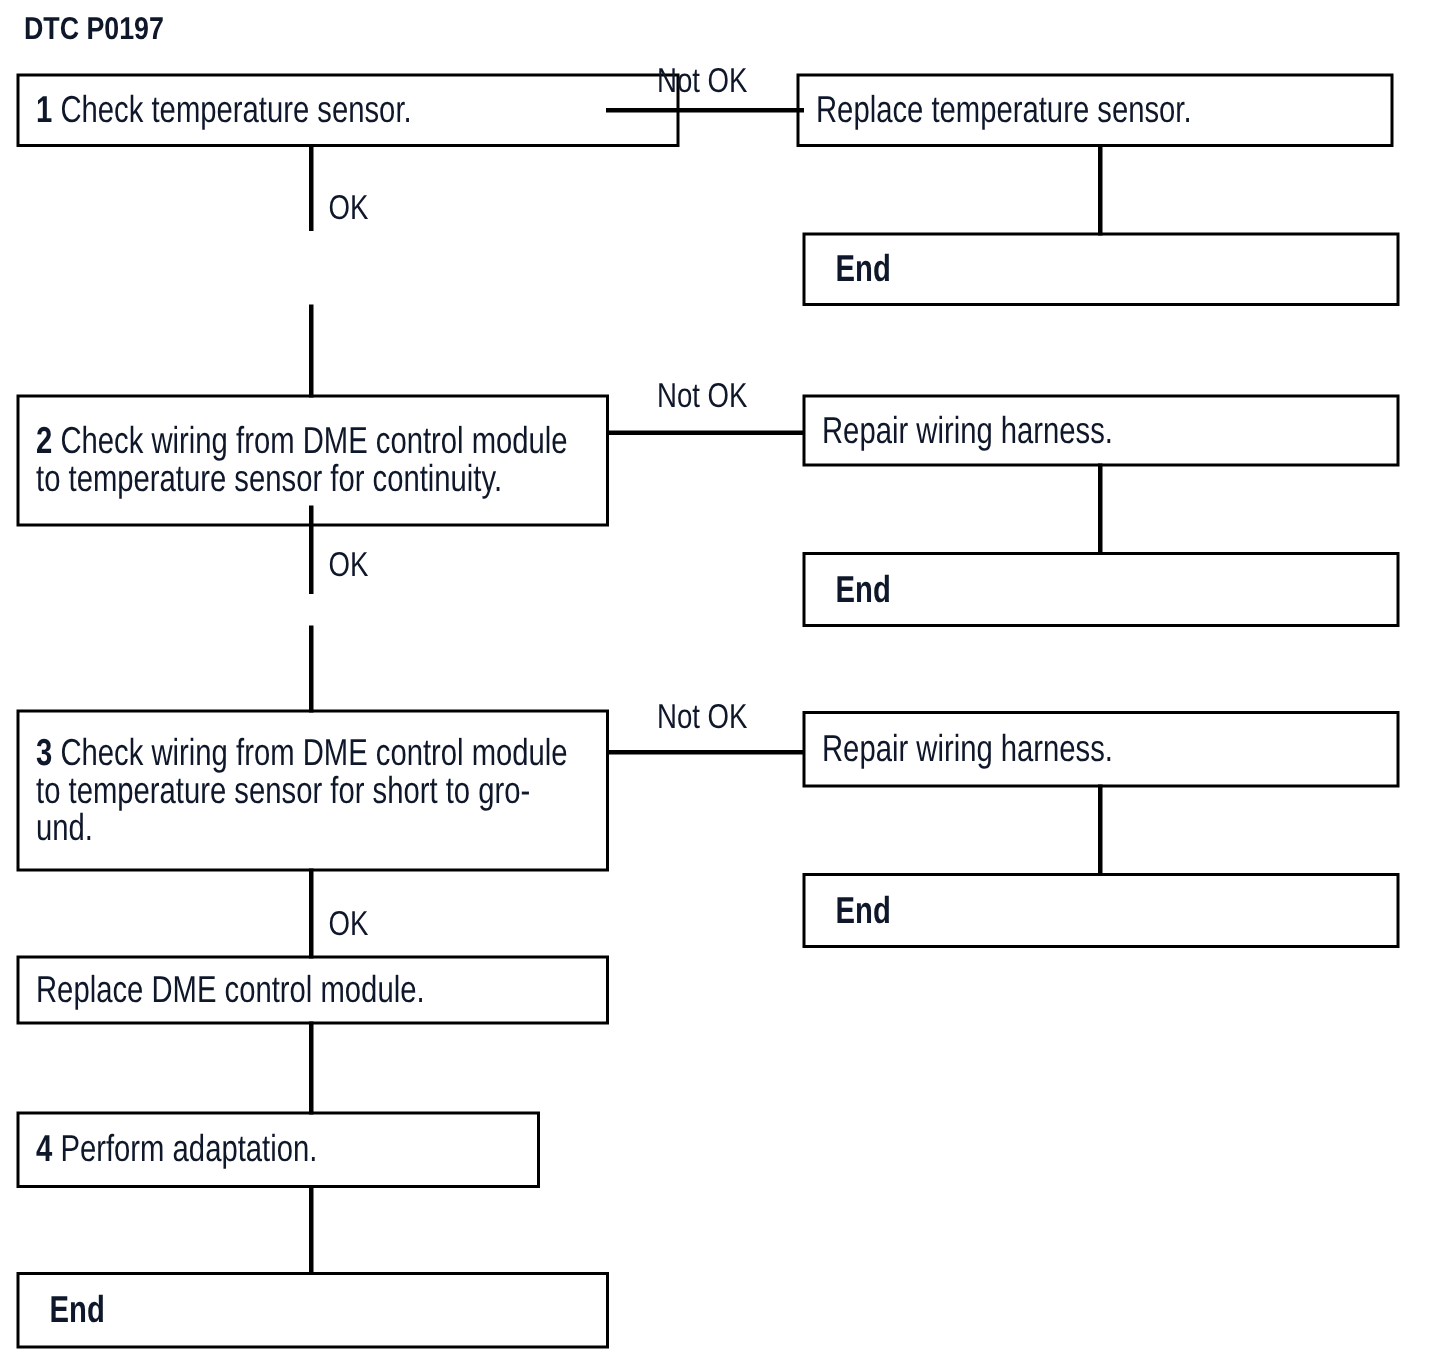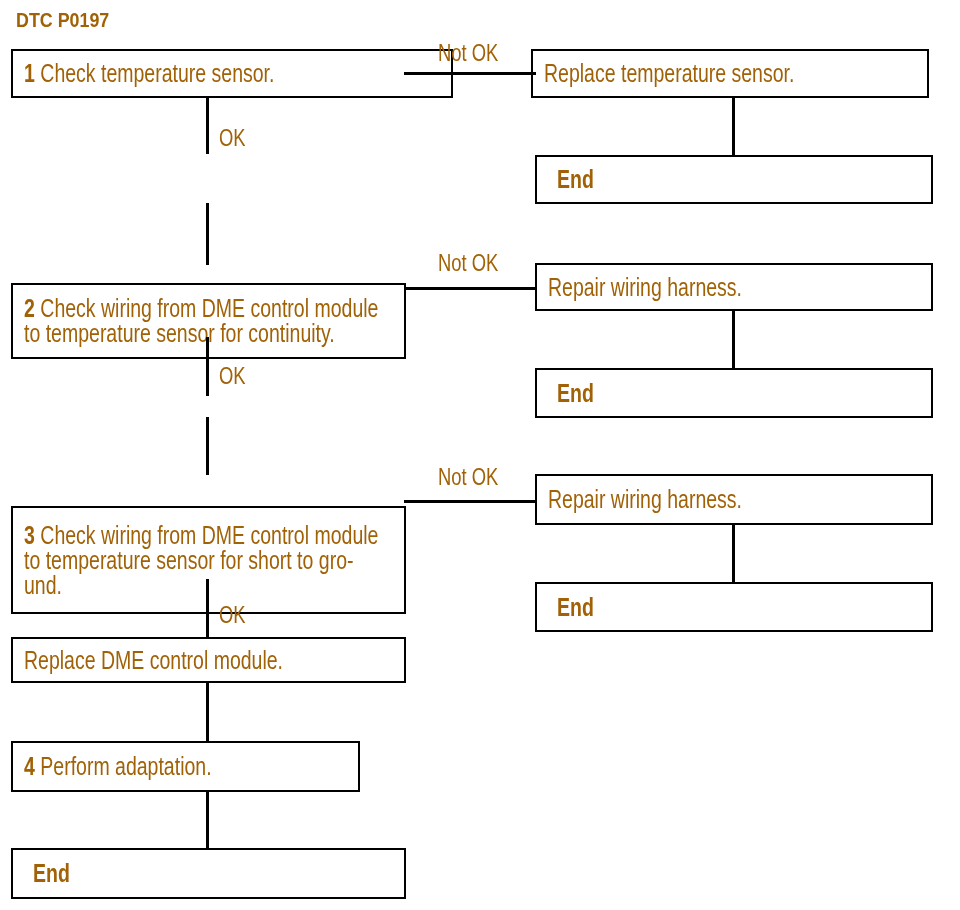--- a/index.html
+++ b/index.html
@@ -6,21 +6,21 @@
     margin: 0;
     padding: 0;
     background: #ffffff;
   }
   #canvas {
     position: relative;
     width: 960px;
     height: 910px;
     background: #ffffff;
     font-family: "Liberation Sans", sans-serif;
-    color: #a16207;
+    color: #0f172a;
     overflow: hidden;
   }
   .title {
     position: absolute;
     left: 16px;
     top: 8px;
     font-size: 21px;
     font-weight: bold;
     white-space: nowrap;
     transform: scaleX(0.85);
@@ -79,28 +79,28 @@
 <body>
 
 <div id="canvas">
 
   <div class="title">DTC P0197</div>
 
   <div class="box" style="left:11px; top:49px; width:442px; height:49px;">
     <div class="txt"><span class="num">1</span><span>Check temperature sensor.</span></div>
   </div>
 
-  <div class="box" style="left:11px; top:263px; width:395px; height:76px;margin-top:20px;">
+  <div class="box" style="left:11px; top:263px; width:395px; height:88px;">
     <div class="txt">
       <div class="line"><span class="num">2</span><span>Check wiring from DME control module</span></div>
       <div class="line">to temperature sensor for continuity.</div>
     </div>
   </div>
 
-  <div class="box" style="left:11px; top:473px; width:395px; height:108px;margin-top:33px;">
+  <div class="box" style="left:11px; top:473px; width:395px; height:108px;">
     <div class="txt">
       <div class="line"><span class="num">3</span><span>Check wiring from DME control module</span></div>
       <div class="line">to temperature sensor for short to gro-</div>
       <div class="line">und.</div>
     </div>
   </div>
 
   <div class="box" style="left:11px; top:637px; width:395px; height:46px;">
     <div class="txt">Replace DME control module.</div>
   </div>

